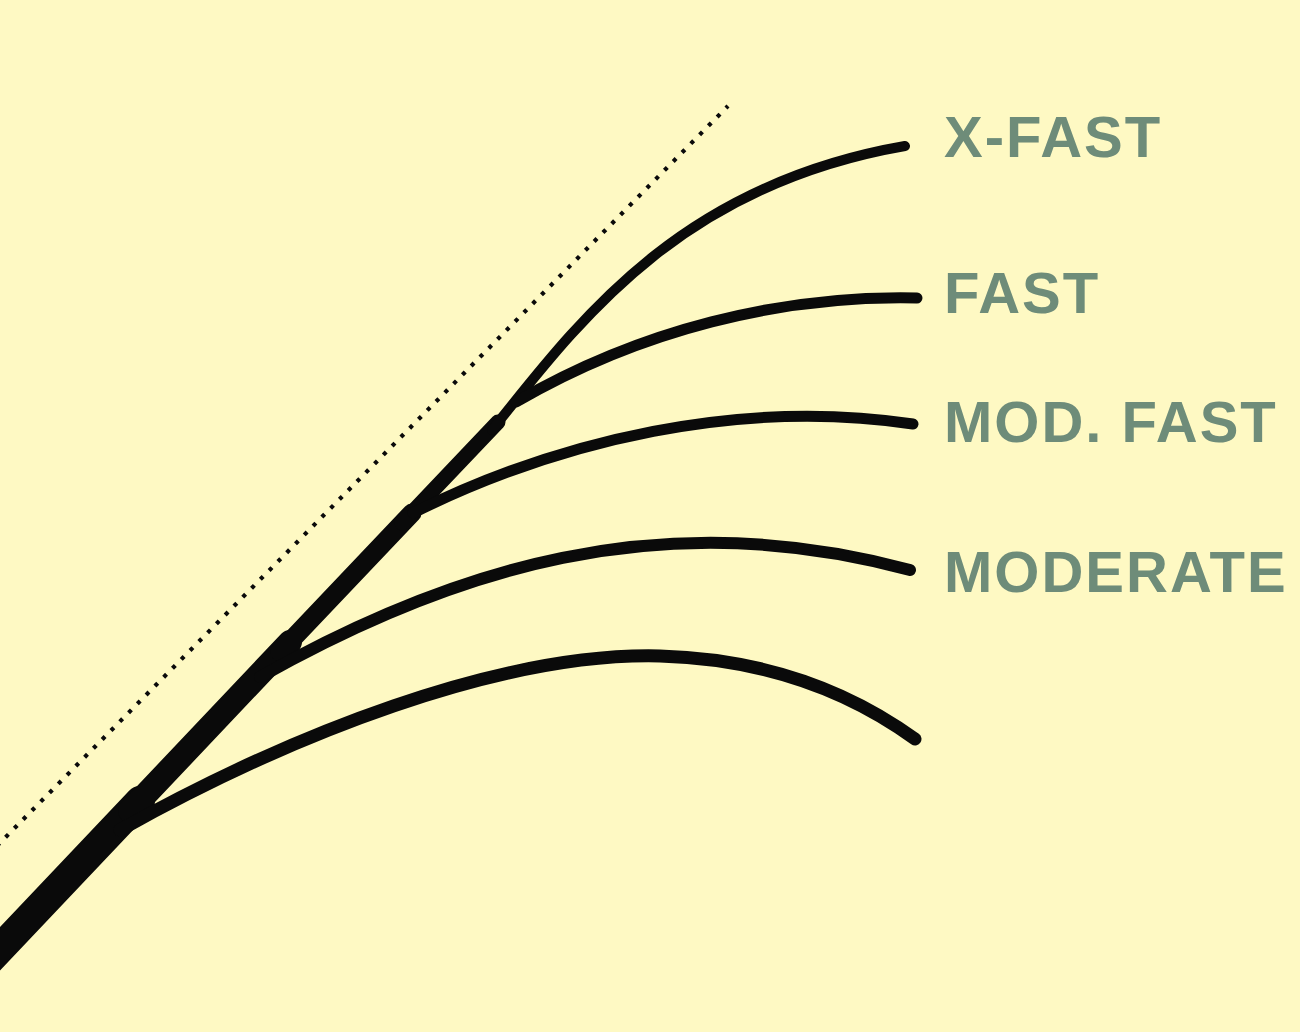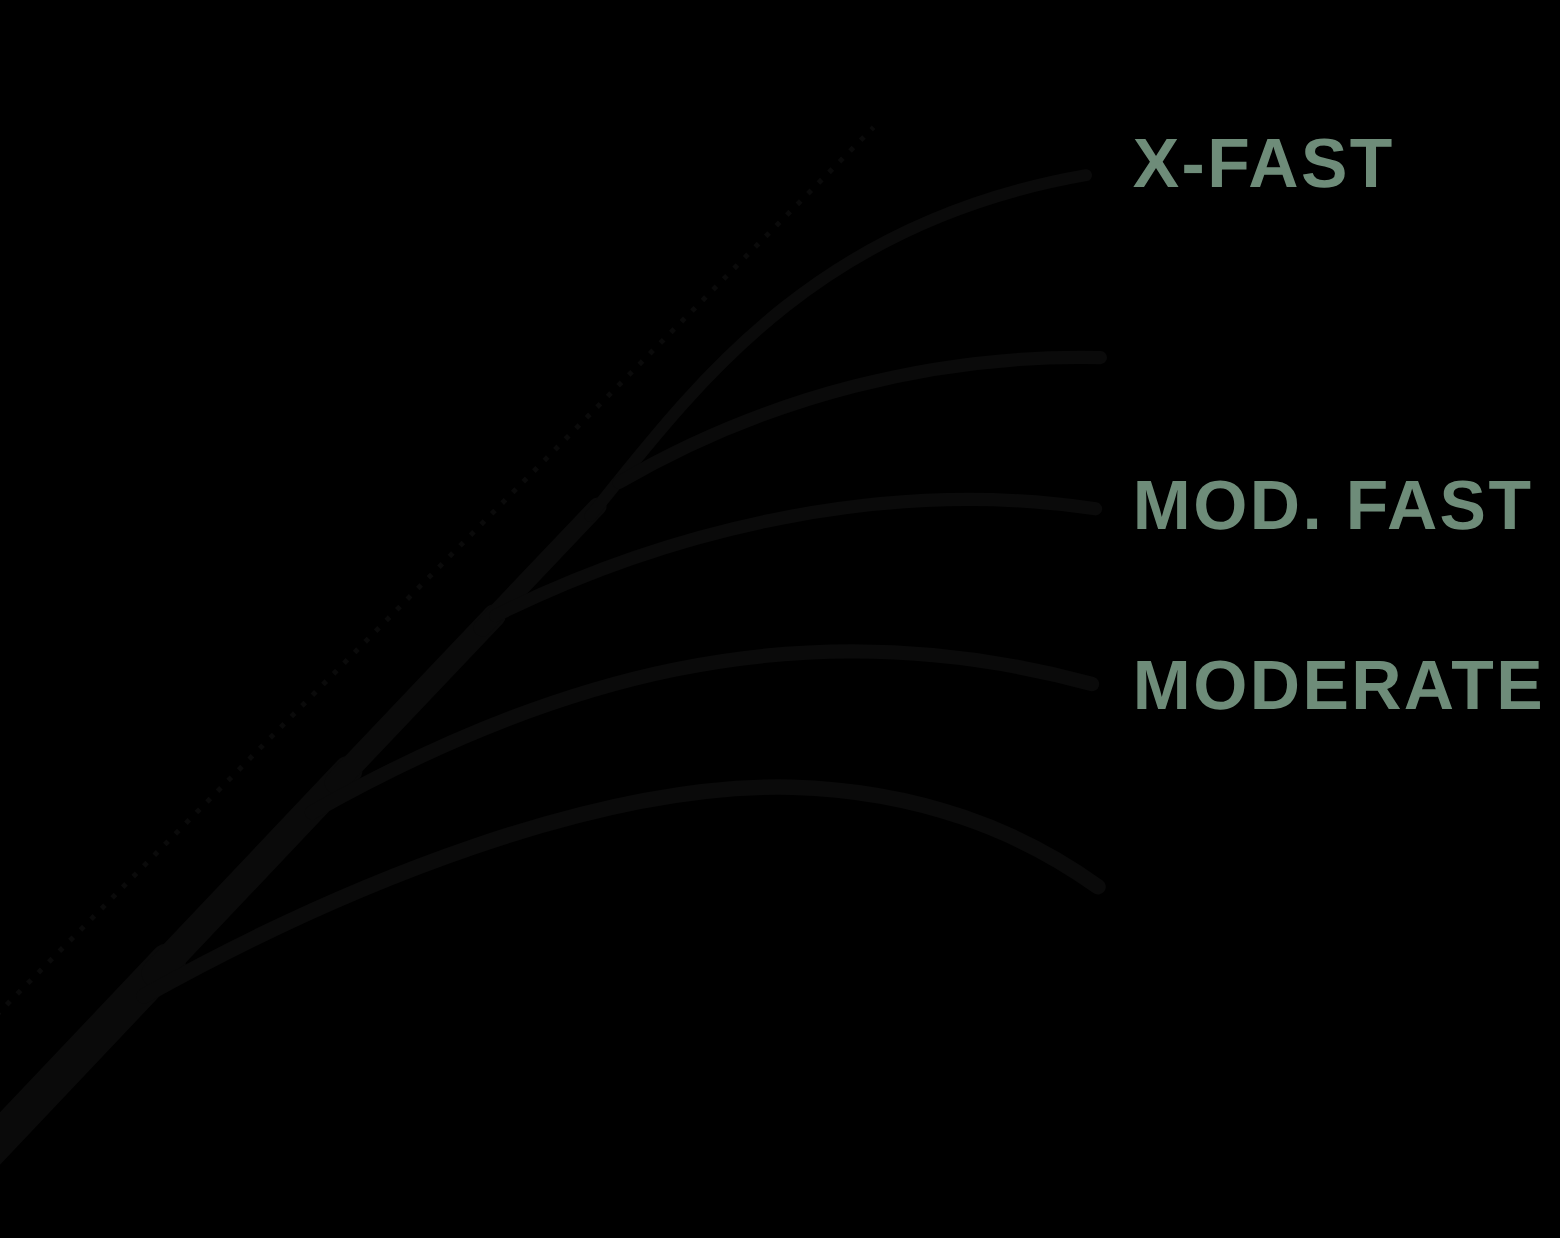--- a/index.html
+++ b/index.html
@@ -4,21 +4,21 @@
 <style>
   html, body {
     margin: 0;
     padding: 0;
     background: #ffffff;
   }
   .stage {
     position: relative;
     width: 1300px;
     height: 1032px;
-    background: #000000;
+    background: #fef9c3;
     overflow: hidden;
     font-family: "Liberation Sans", "DejaVu Sans", sans-serif;
   }
   .stage svg {
     position: absolute;
     left: 0;
     top: 0;
     width: 1300px;
     height: 1032px;
   }
@@ -60,19 +60,20 @@
       <path stroke-width="11" stroke-linecap="round" d="M 413 513 C 560 440, 740 398, 913 424"></path>
 
       <path stroke-width="12" stroke-linecap="round" d="M 260 677 C 450 570, 660 502, 910 570"></path>
 
       <path stroke-width="13" stroke-linecap="round" d="M 120 830 C 290 735, 500 652, 660 656 C 765 659, 850 692, 915 739"></path>
     </g>
   </svg>
 
   <div class="action-label lbl-xfast">X-FAST</div>
 
+  <div class="action-label lbl-fast">FAST</div>
 
   <div class="action-label lbl-modfast">MOD. FAST</div>
 
   <div class="action-label lbl-moderate">MODERATE</div>
 
 
 </div>
 
 </body></html>

